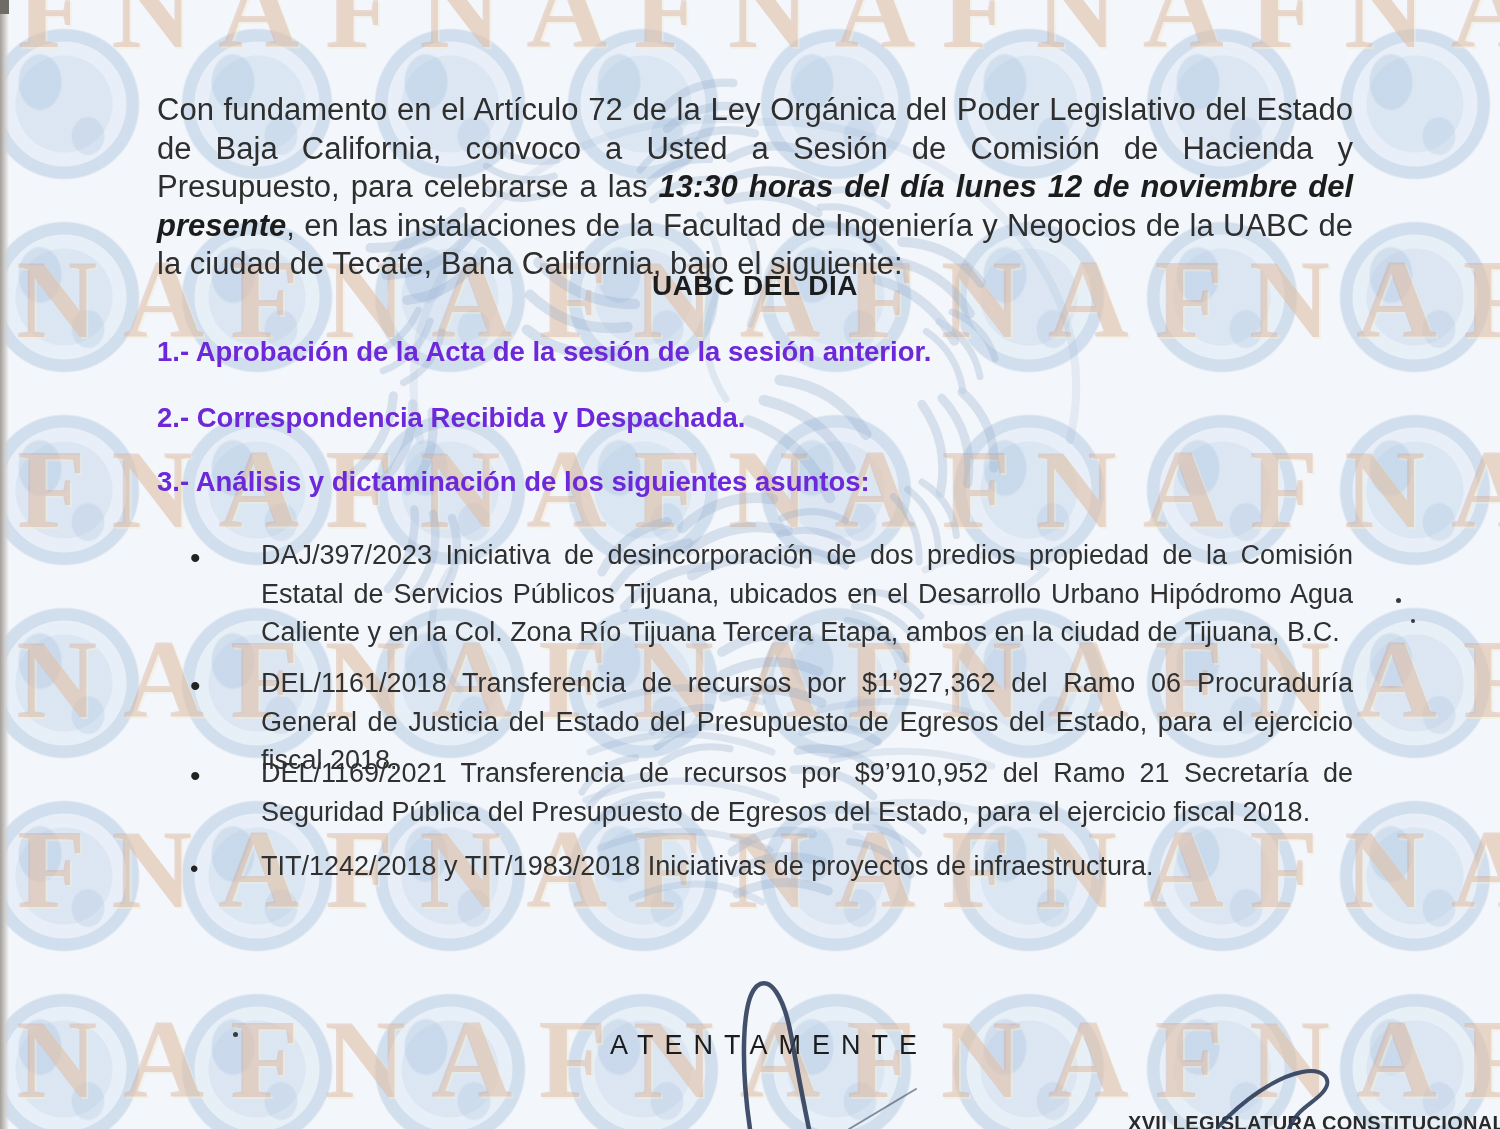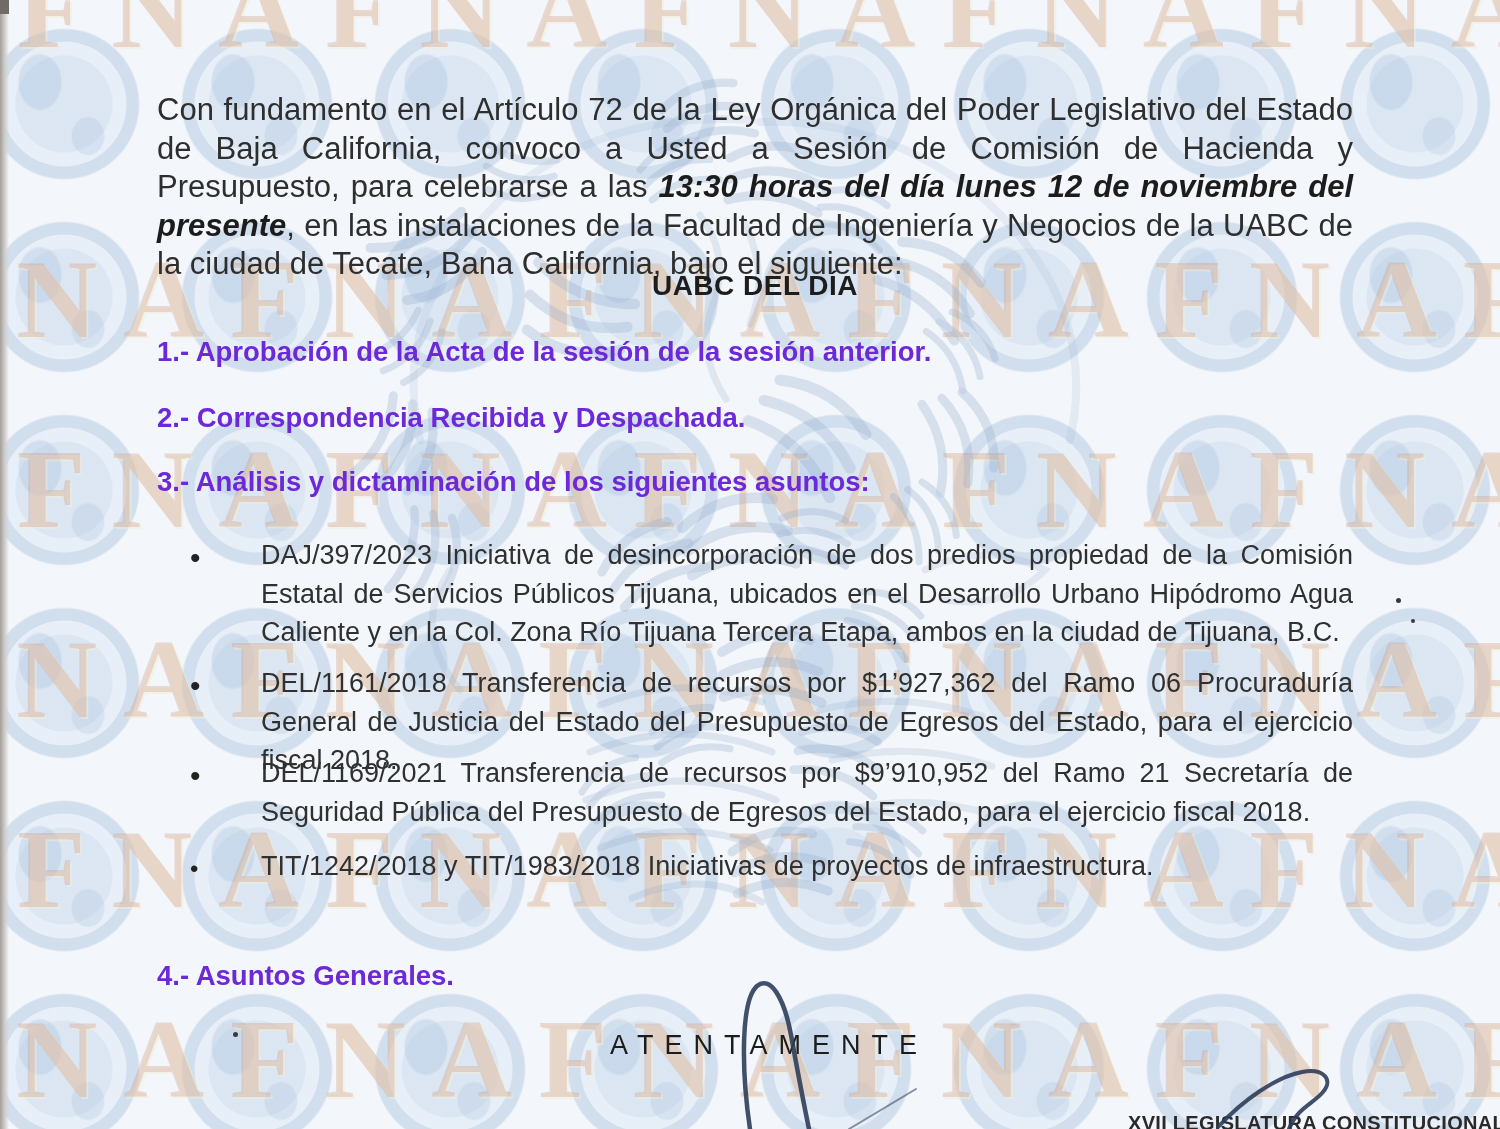--- a/index.html
+++ b/index.html
@@ -162,21 +162,20 @@
     <div class="bullet-item" style="top:754px;">
       <span class="bullet-dot">•</span>
       <p class="bullet-text">DEL/1169/2021 Transferencia de recursos por $9’910,952 del Ramo 21 Secretaría de Seguridad Pública del Presupuesto de Egresos del Estado, para el ejercicio fiscal 2018.</p>
     </div>
 
     <div class="bullet-item" style="top:847px;">
       <span class="bullet-dot" style="font-size:24px;">•</span>
       <p class="bullet-text" style="text-align:left;">TIT/1242/2018 y TIT/1983/2018 Iniciativas de proyectos de infraestructura.</p>
     </div>
 
-    <p class="num-item" style="top:960px;">4.- Asuntos Generales.</p>
 
     <div class="closing">ATENTAMENTE</div>
 
     <div class="footer-text">XVII LEGISLATURA CONSTITUCIONAL</div>
   </div>
 
   <svg class="signature" width="1500" height="1129" viewBox="0 0 1500 1129">
     <path d="M 750 1129 C 741 1068 741 1000 757 986 C 770 975 784 997 791 1035 C 797 1068 803 1100 809 1129" stroke-width="4.5" opacity="0.9"></path>
     <path d="M 849 1129 L 916 1089" stroke-width="2" opacity="0.55"></path>
     <path d="M 1218 1127 C 1243 1100 1276 1077 1302 1072 C 1323 1068 1334 1079 1323 1092 C 1313 1104 1297 1108 1289 1129" stroke-width="4" opacity="0.9"></path>

